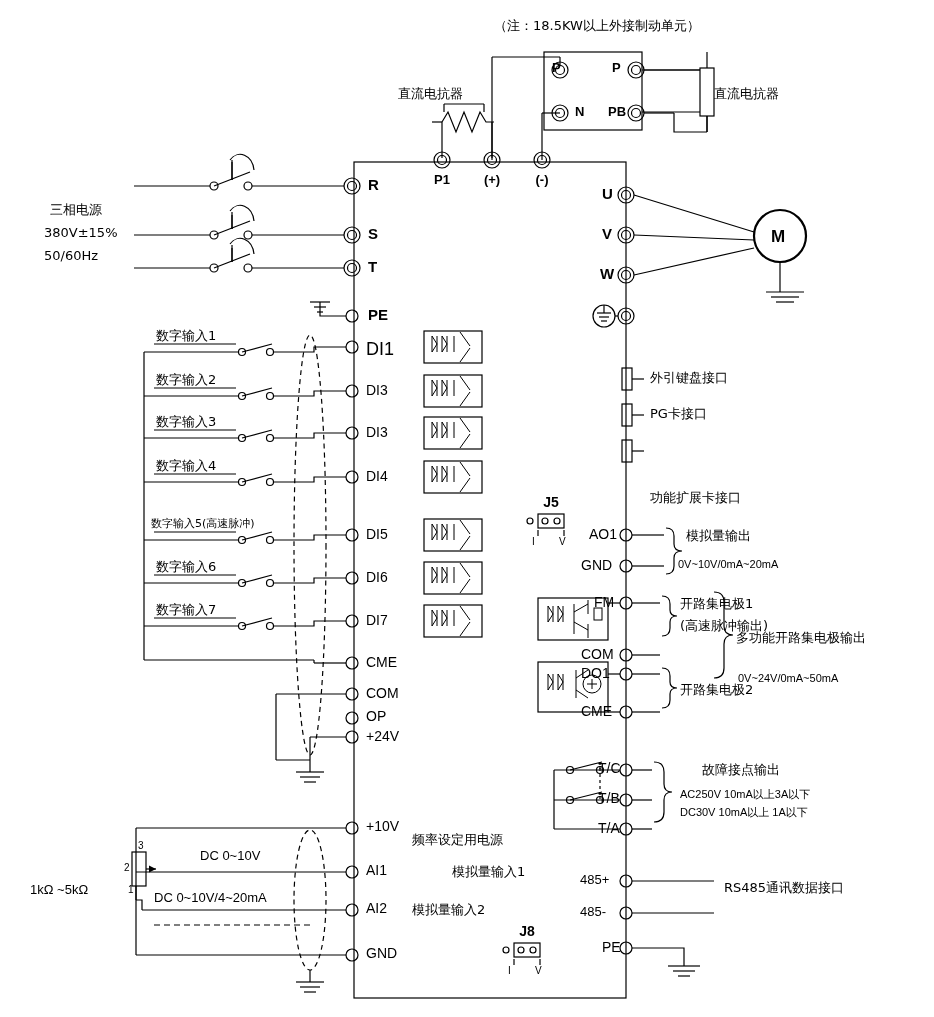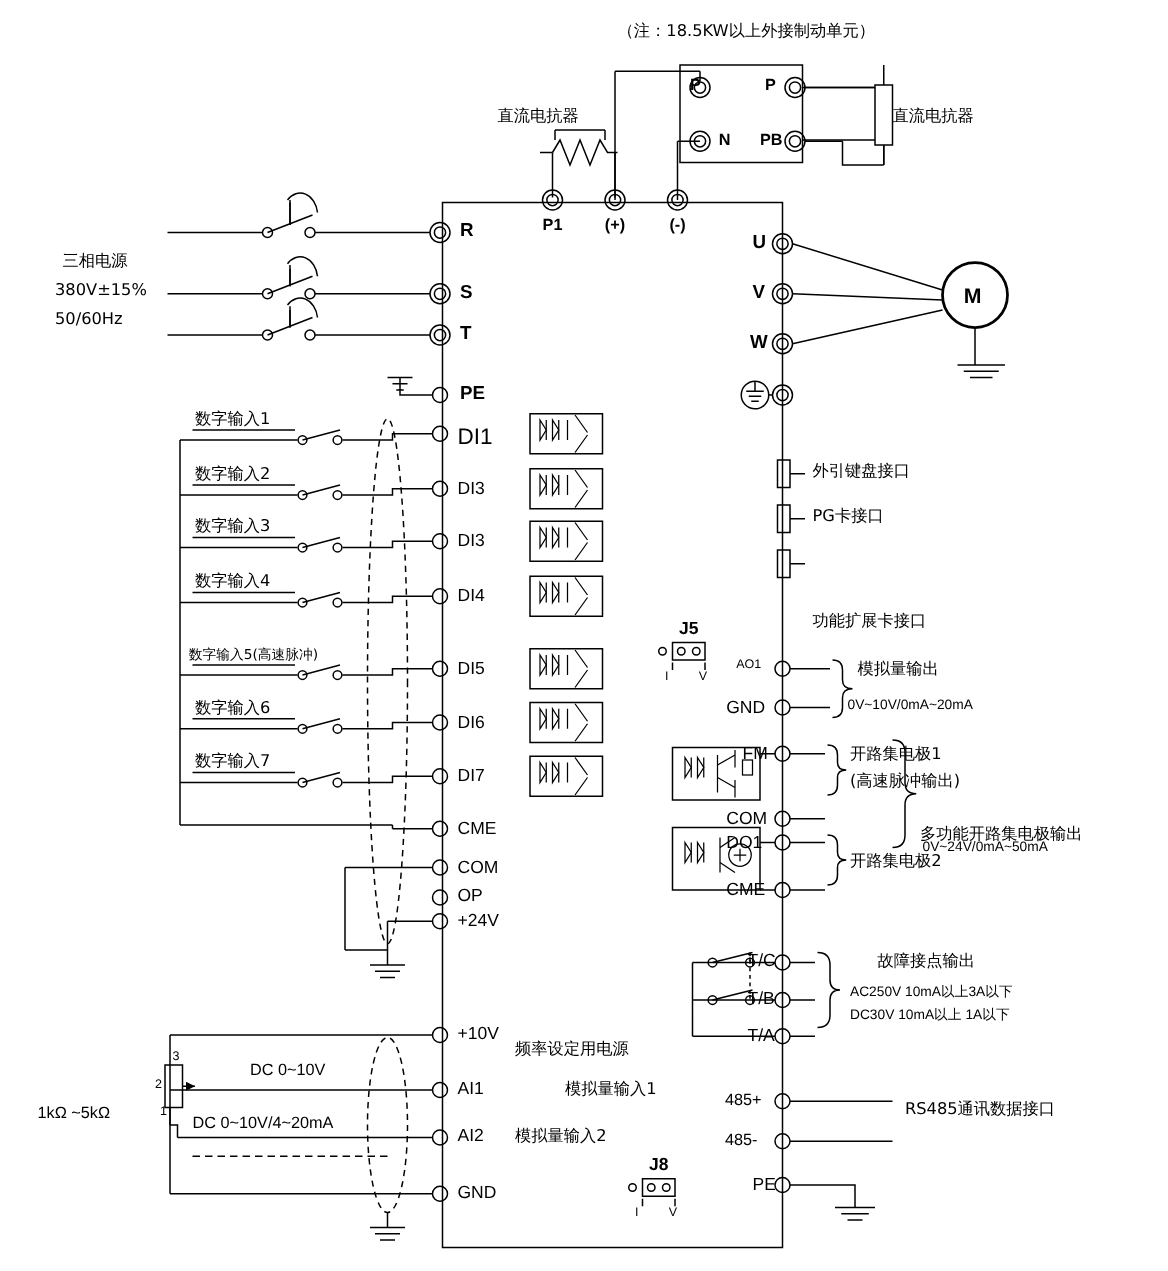--- a/index.html
+++ b/index.html
@@ -450,34 +450,34 @@
 <div class="lbl" style="left:352px;top:728px;font-size:14px;">+24V</div>
 
 <div class="lbl cjk" style="left:636px;top:370px;">外引键盘接口</div>
 <div class="lbl cjk" style="left:636px;top:406px;">PG卡接口</div>
 <div class="lbl cjk" style="left:636px;top:442px;margin-top:48px;">功能扩展卡接口</div>
 
 <div class="lbl b ctr" style="left:537px;top:494px;font-size:14px;">J5</div>
 <div class="lbl xs" style="left:518px;top:536px;">I</div>
 <div class="lbl xs" style="left:545px;top:536px;">V</div>
 
-<div class="lbl" style="left:575px;top:526px;font-size:10px;">AO1</div>
+<div class="lbl" style="left:575px;top:526px;font-size:14px;">AO1</div>
 <div class="lbl" style="left:567px;top:557px;font-size:14px;">GND</div>
 <div class="lbl cjk" style="left:672px;top:528px;">模拟量输出</div>
 <div class="lbl sm" style="left:664px;top:558px;">0V~10V/0mA~20mA</div>
 
 <div class="lbl" style="left:580px;top:594px;font-size:14px;">FM</div>
 <div class="lbl" style="left:567px;top:646px;font-size:14px;">COM</div>
 <div class="lbl" style="left:567px;top:665px;font-size:14px;">DO1</div>
 <div class="lbl" style="left:567px;top:703px;font-size:14px;">CME</div>
 
 <div class="lbl cjk" style="left:666px;top:596px;">开路集电极1</div>
 <div class="lbl cjk" style="left:666px;top:618px;">(高速脉冲输出)</div>
 <div class="lbl cjk" style="left:666px;top:682px;">开路集电极2</div>
-<div class="lbl cjk" style="left:722px;top:630px;margin-top:30px;">多功能开路集电极输出</div>
+<div class="lbl cjk" style="left:722px;top:630px;">多功能开路集电极输出</div>
 <div class="lbl sm" style="left:724px;top:672px;text-align:right;">0V~24V/0mA~50mA</div>
 
 <div class="lbl" style="left:584px;top:760px;font-size:14px;">T/C</div>
 <div class="lbl" style="left:584px;top:790px;font-size:14px;">T/B</div>
 <div class="lbl" style="left:584px;top:820px;font-size:14px;">T/A</div>
 <div class="lbl cjk" style="left:688px;top:762px;">故障接点输出</div>
 <div class="lbl sm" style="left:666px;top:788px;">AC250V 10mA以上3A以下</div>
 <div class="lbl sm" style="left:666px;top:806px;">DC30V  10mA以上  1A以下</div>
 
 <div class="lbl" style="left:566px;top:872px;font-size:13px;">485+</div>

